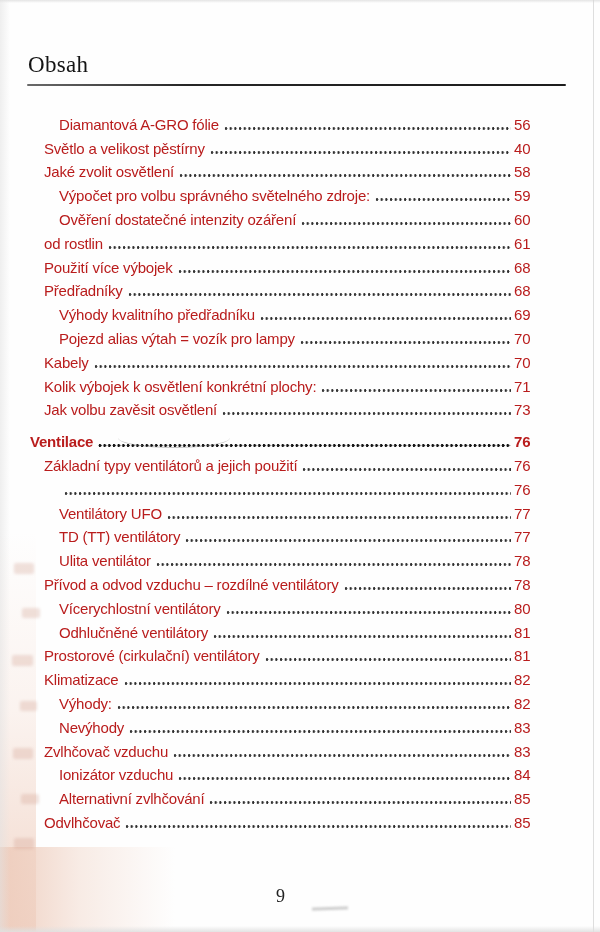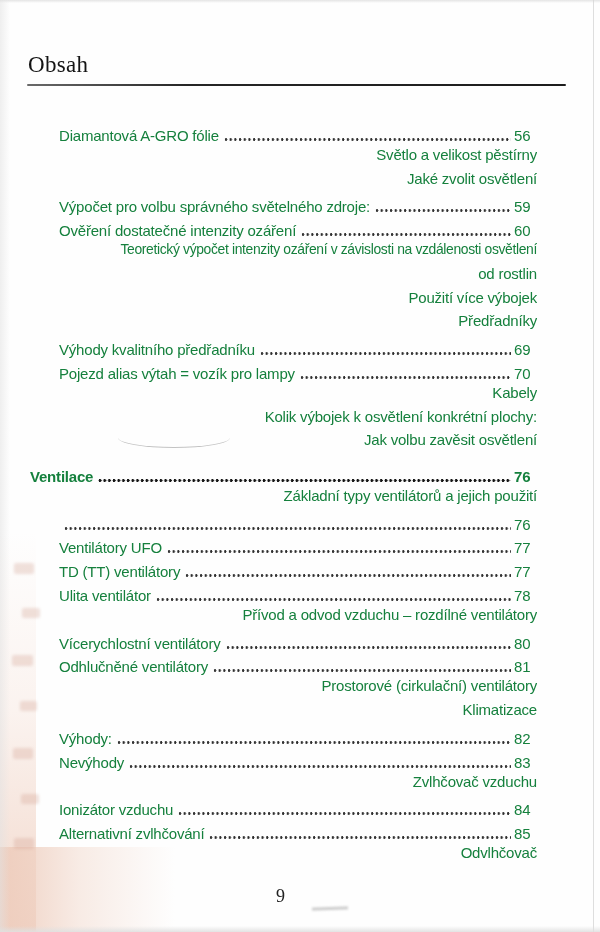--- a/index.html
+++ b/index.html
@@ -29,31 +29,31 @@
   .title-rule {
     position: absolute;
     left: 27px; right: 34px; top: 84px;
     height: 2px;
     background: linear-gradient(to right, #6a6a6a, #252525 30%, #1d1d1d);
     border-radius: 1px;
   }
   
   .toc {
     position: absolute;
-    left: 30px; right: 63px; top: 121px;
-    color: #15803d;
+    left: 30px; right: 63px; top: 110px;
+    color: #b91c1c;
   }
   .toc-row {
     display: flex;
     align-items: flex-end;
     height: 23.8px;
     font-size: 15px;
     overflow: hidden;
   }
-  .toc-row.lvl1 { padding-left: 14px; flex-direction: column; }
+  .toc-row.lvl1 { padding-left: 14px; }
   .toc-row.lvl2 { padding-left: 29px; }
   .toc-row.bold { font-weight: bold; }
   .toc-row.gap-before { margin-top: 8px; }
   .toc-label {
     white-space: nowrap;
     letter-spacing: -0.2px;
     line-height: 19px;
   }
   .no-leader .toc-label { font-size: 13.9px; letter-spacing: -0.35px; }
   .toc-dots {
@@ -143,24 +143,20 @@
   </div>
       <div class="toc-row lvl2">
     <span class="toc-label">Výpočet pro volbu správného světelného zdroje:</span>
     <span class="toc-dots"></span>
     <span class="toc-page">59</span>
   </div>
       <div class="toc-row lvl2">
     <span class="toc-label">Ověření dostatečné intenzity ozáření</span>
     <span class="toc-dots"></span>
     <span class="toc-page">60</span>
-  </div>
-      <div class="toc-row lvl1 no-leader">
-    <span class="toc-label">Teoretický výpočet intenzity ozáření v závislosti na vzdálenosti osvětlení</span>
-
   </div>
       <div class="toc-row lvl1">
     <span class="toc-label">od rostlin</span>
     <span class="toc-dots"></span>
     <span class="toc-page">61</span>
   </div>
       <div class="toc-row lvl1">
     <span class="toc-label">Použití více výbojek</span>
     <span class="toc-dots"></span>
     <span class="toc-page">68</span>

